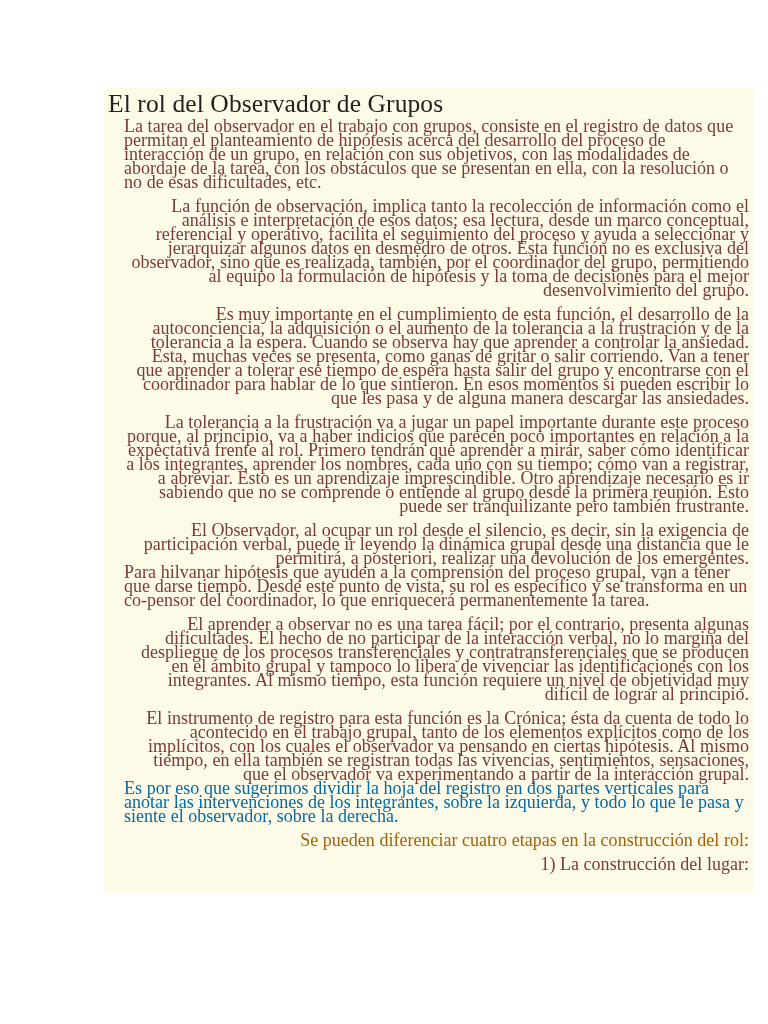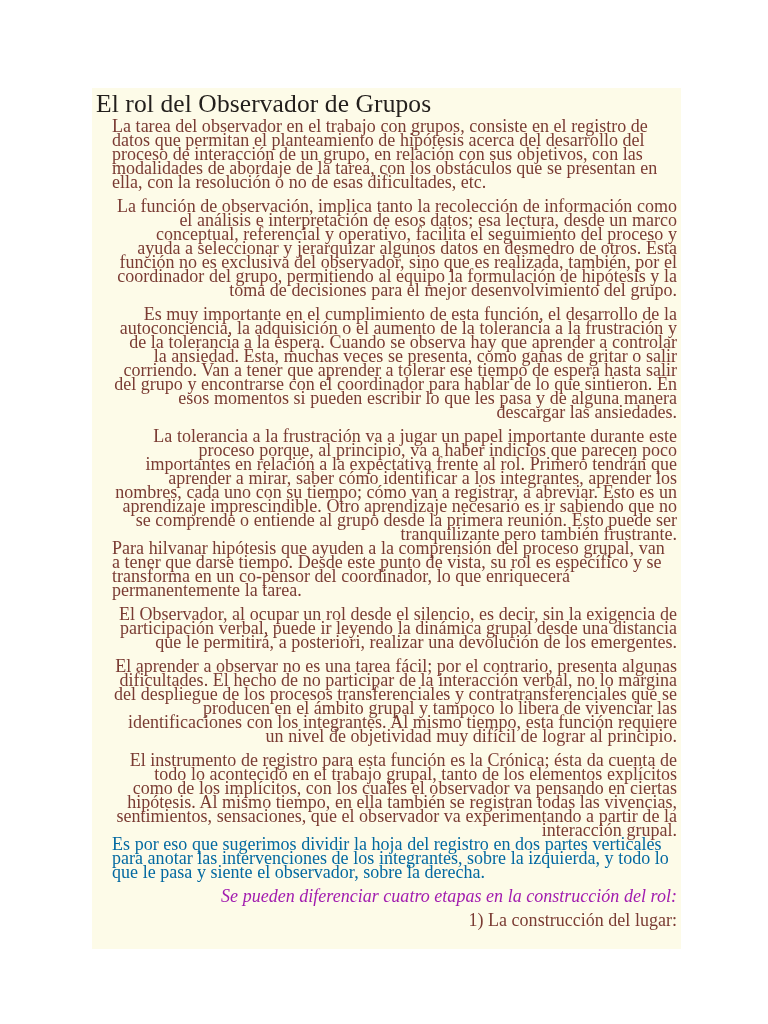--- a/index.html
+++ b/index.html
@@ -16,23 +16,23 @@
   }
   #page {
     position: relative;
     width: 768px;
     height: 1024px;
     background: #ffffff;
   }
   
   #content-block {
     position: absolute;
-    left: 92px;
+    left: 104px;
     top: 88px;
-    width: 589px;
+    width: 649px;
     background: #fdfbe8;
     padding: 0;
     box-sizing: border-box;
   }
   #doc-title {
     margin: 0;
     padding: 1px 0 0 4px;
     font-family: "Liberation Serif", "DejaVu Serif", serif;
     font-size: 25.5px;
     font-weight: normal;
@@ -67,22 +67,22 @@
 <body style="background: rgb(255, 255, 255);">
 
 <div id="page" style="background: rgb(255, 255, 255);">
   <div id="content-block" style="background: rgb(253, 251, 232);">
     <h1 id="doc-title" style="color: rgb(35, 31, 28);">El rol del Observador de Grupos</h1>
     <div id="paragraphs">
         <p class="para tight" style="color: rgb(122, 59, 51);">La tarea del observador en el trabajo con grupos, consiste en el registro de datos que permitan el planteamiento de hipótesis acerca del desarrollo del proceso de interacción de un grupo, en relación con sus objetivos, con las modalidades de abordaje de la tarea, con los obstáculos que se presentan en ella, con la resolución o no de esas dificultades, etc.</p>
         <p class="para gap-before" style="color: rgb(122, 59, 51);">La función de observación, implica tanto la recolección de información como el análisis e interpretación de esos datos; esa lectura, desde un marco conceptual, referencial y operativo, facilita el seguimiento del proceso y ayuda a seleccionar y jerarquizar algunos datos en desmedro de otros. Esta función no es exclusiva del observador, sino que es realizada, también, por el coordinador del grupo, permitiendo al equipo la formulación de hipótesis y la toma de decisiones para el mejor desenvolvimiento del grupo.</p>
         <p class="para gap-before" style="color: rgb(122, 59, 51);">Es muy importante en el cumplimiento de esta función, el desarrollo de la autoconciencia, la adquisición o el aumento de la tolerancia a la frustración y de la tolerancia a la espera. Cuando se observa hay que aprender a controlar la ansiedad. Esta, muchas veces se presenta, como ganas de gritar o salir corriendo. Van a tener que aprender a tolerar ese tiempo de espera hasta salir del grupo y encontrarse con el coordinador para hablar de lo que sintieron. En esos momentos si pueden escribir lo que les pasa y de alguna manera descargar las ansiedades.</p>
         <p class="para gap-before" style="color: rgb(122, 59, 51);">La tolerancia a la frustración va a jugar un papel importante durante este proceso porque, al principio, va a haber indicios que parecen poco importantes en relación a la expectativa frente al rol. Primero tendrán que aprender a mirar, saber cómo identificar a los integrantes, aprender los nombres, cada uno con su tiempo; cómo van a registrar, a abreviar. Esto es un aprendizaje imprescindible. Otro aprendizaje necesario es ir sabiendo que no se comprende o entiende al grupo desde la primera reunión. Esto puede ser tranquilizante pero también frustrante.</p>
+        <p class="para gap-before" style="color: rgb(122, 59, 51);">El Observador, al ocupar un rol desde el silencio, es decir, sin la exigencia de participación verbal, puede ir leyendo la dinámica grupal desde una distancia que le permitirá, a posteriori, realizar una devolución de los emergentes.</p>
         <p class="para tight" style="color: rgb(122, 59, 51);">Para hilvanar hipótesis que ayuden a la comprensión del proceso grupal, van a tener que darse tiempo. Desde este punto de vista, su rol es específico y se transforma en un co-pensor del coordinador, lo que enriquecerá permanentemente la tarea.</p>
-        <p class="para gap-before" style="color: rgb(122, 59, 51);">El Observador, al ocupar un rol desde el silencio, es decir, sin la exigencia de participación verbal, puede ir leyendo la dinámica grupal desde una distancia que le permitirá, a posteriori, realizar una devolución de los emergentes.</p>
         <p class="para gap-before" style="color: rgb(122, 59, 51);">El aprender a observar no es una tarea fácil; por el contrario, presenta algunas dificultades. El hecho de no participar de la interacción verbal, no lo margina del despliegue de los procesos transferenciales y contratransferenciales que se producen en el ámbito grupal y tampoco lo libera de vivenciar las identificaciones con los integrantes. Al mismo tiempo, esta función requiere un nivel de objetividad muy difícil de lograr al principio.</p>
         <p class="para gap-before" style="color: rgb(122, 59, 51);">El instrumento de registro para esta función es la Crónica; ésta da cuenta de todo lo acontecido en el trabajo grupal, tanto de los elementos explícitos como de los implícitos, con los cuales el observador va pensando en ciertas hipótesis. Al mismo tiempo, en ella también se registran todas las vivencias, sentimientos, sensaciones, que el observador va experimentando a partir de la interacción grupal.</p>
         <p class="para tight" style="color: #0369a1;">Es por eso que sugerimos dividir la hoja del registro en dos partes verticales para anotar las intervenciones de los integrantes, sobre la izquierda, y todo lo que le pasa y siente el observador, sobre la derecha.</p>
-        <p class="para gap-before" style="color: #a21caf; font-style: italic;">Se pueden diferenciar cuatro etapas en la construcción del rol:</p>
+        <p class="para gap-before" style="color: #a16207;">Se pueden diferenciar cuatro etapas en la construcción del rol:</p>
         <p class="para gap-before" style="color: rgb(122, 59, 51);">1) La construcción del lugar:</p>
       </div>
   </div>
 </div>
 
 </body></html>

